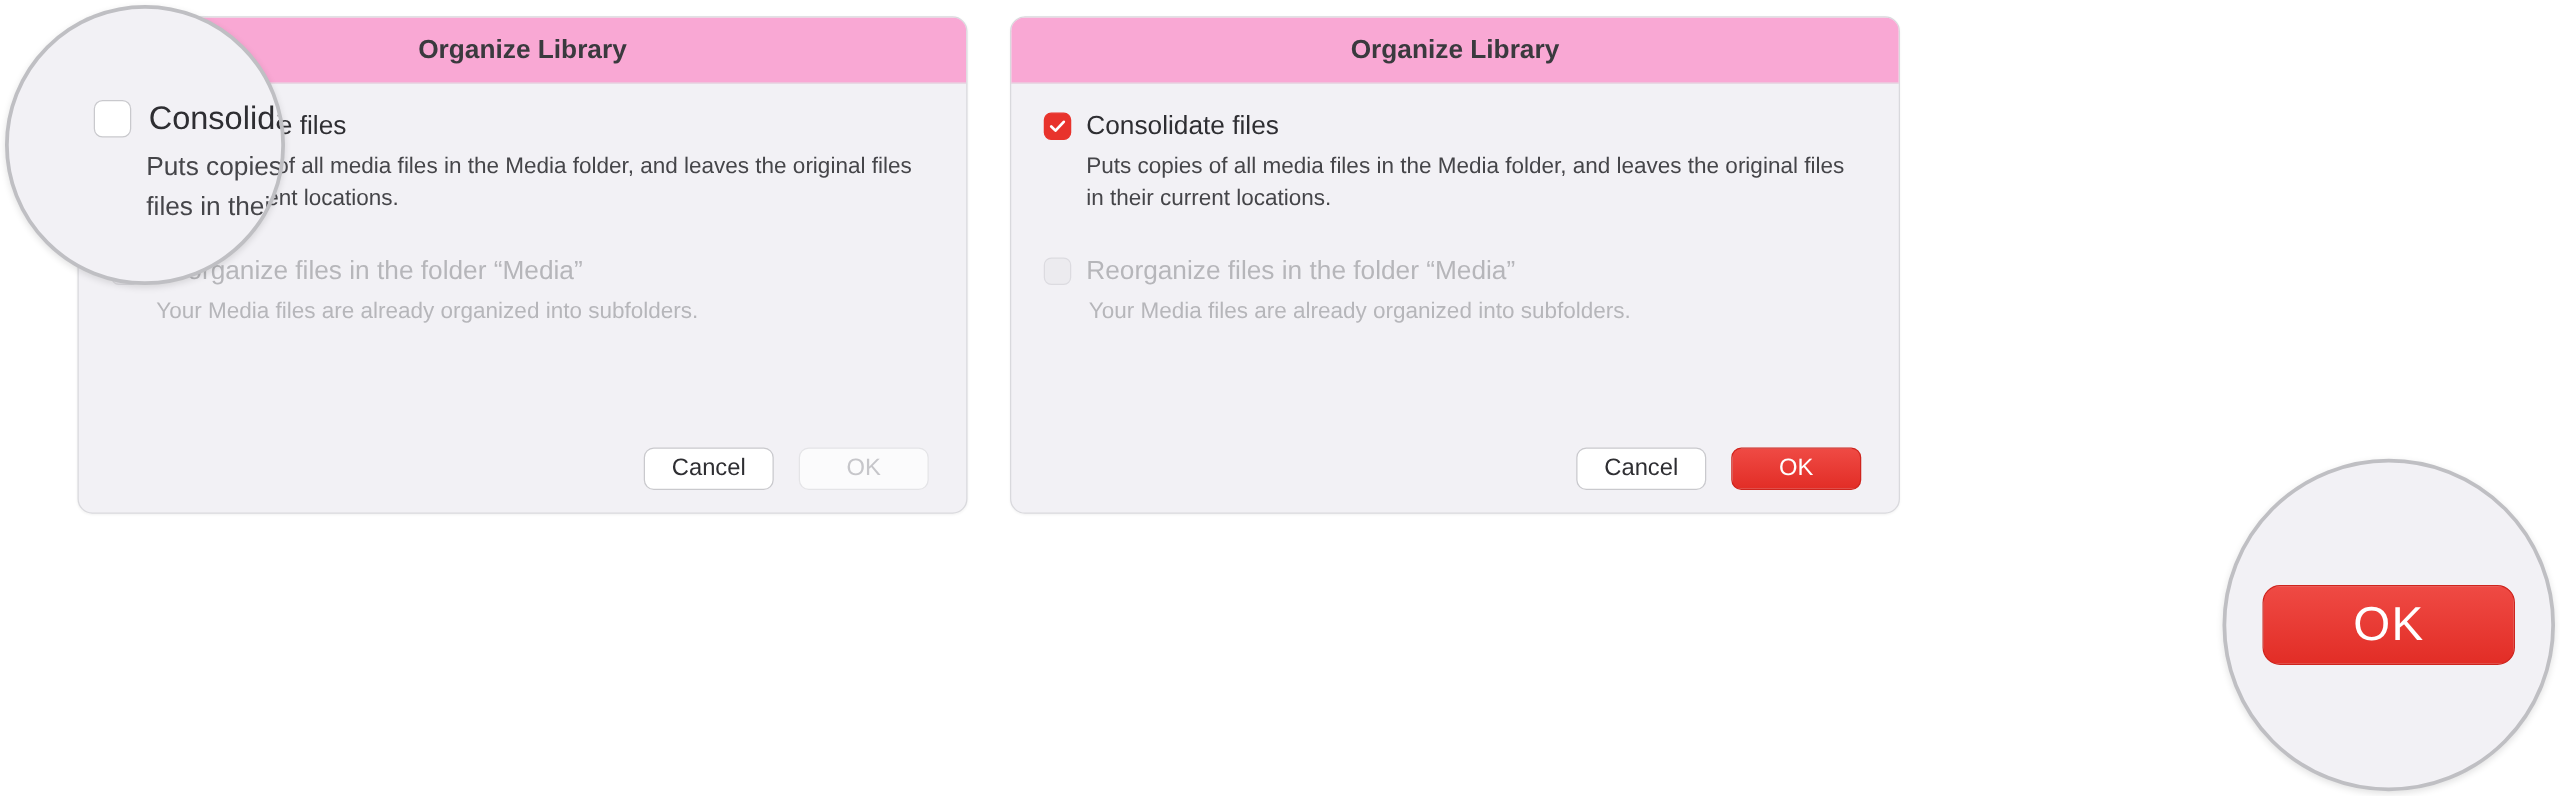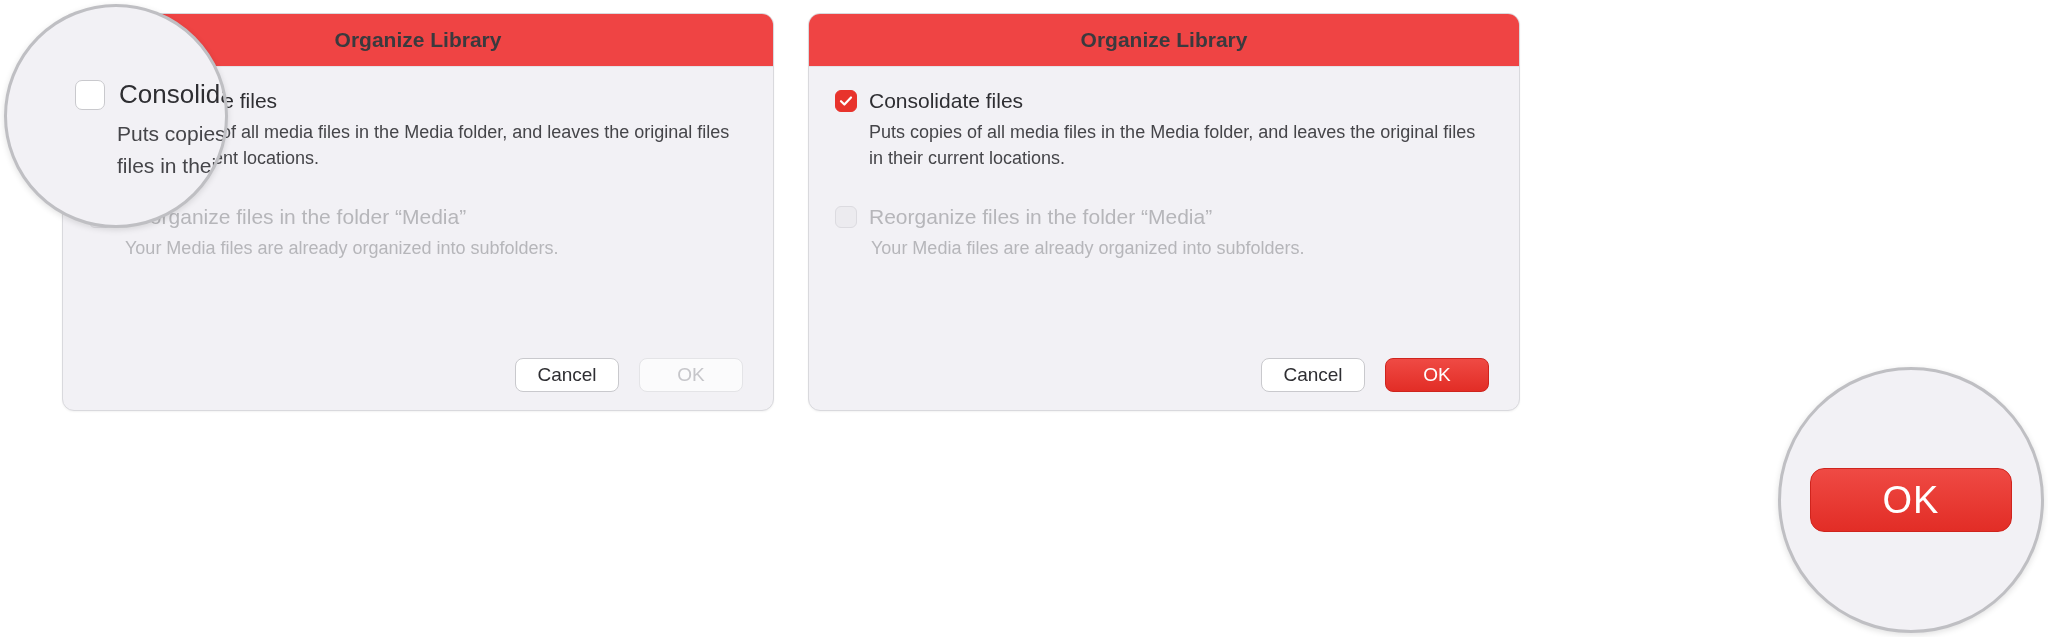--- a/index.html
+++ b/index.html
@@ -41,21 +41,21 @@
 
   .dialog .titlebar {
     height: 52px;
     display: flex;
     align-items: center;
     justify-content: center;
     font-size: 21px;
     font-weight: 700;
     color: #3a3a3e;
     border-bottom: 1px solid var(--divider);
-    background: #ef4444;
+    background: #f9a8d4;
   }
 
   .body {
     padding: 22px 26px 0 26px;
   }
 
   .option {
     margin-bottom: 26px;
   }
 

